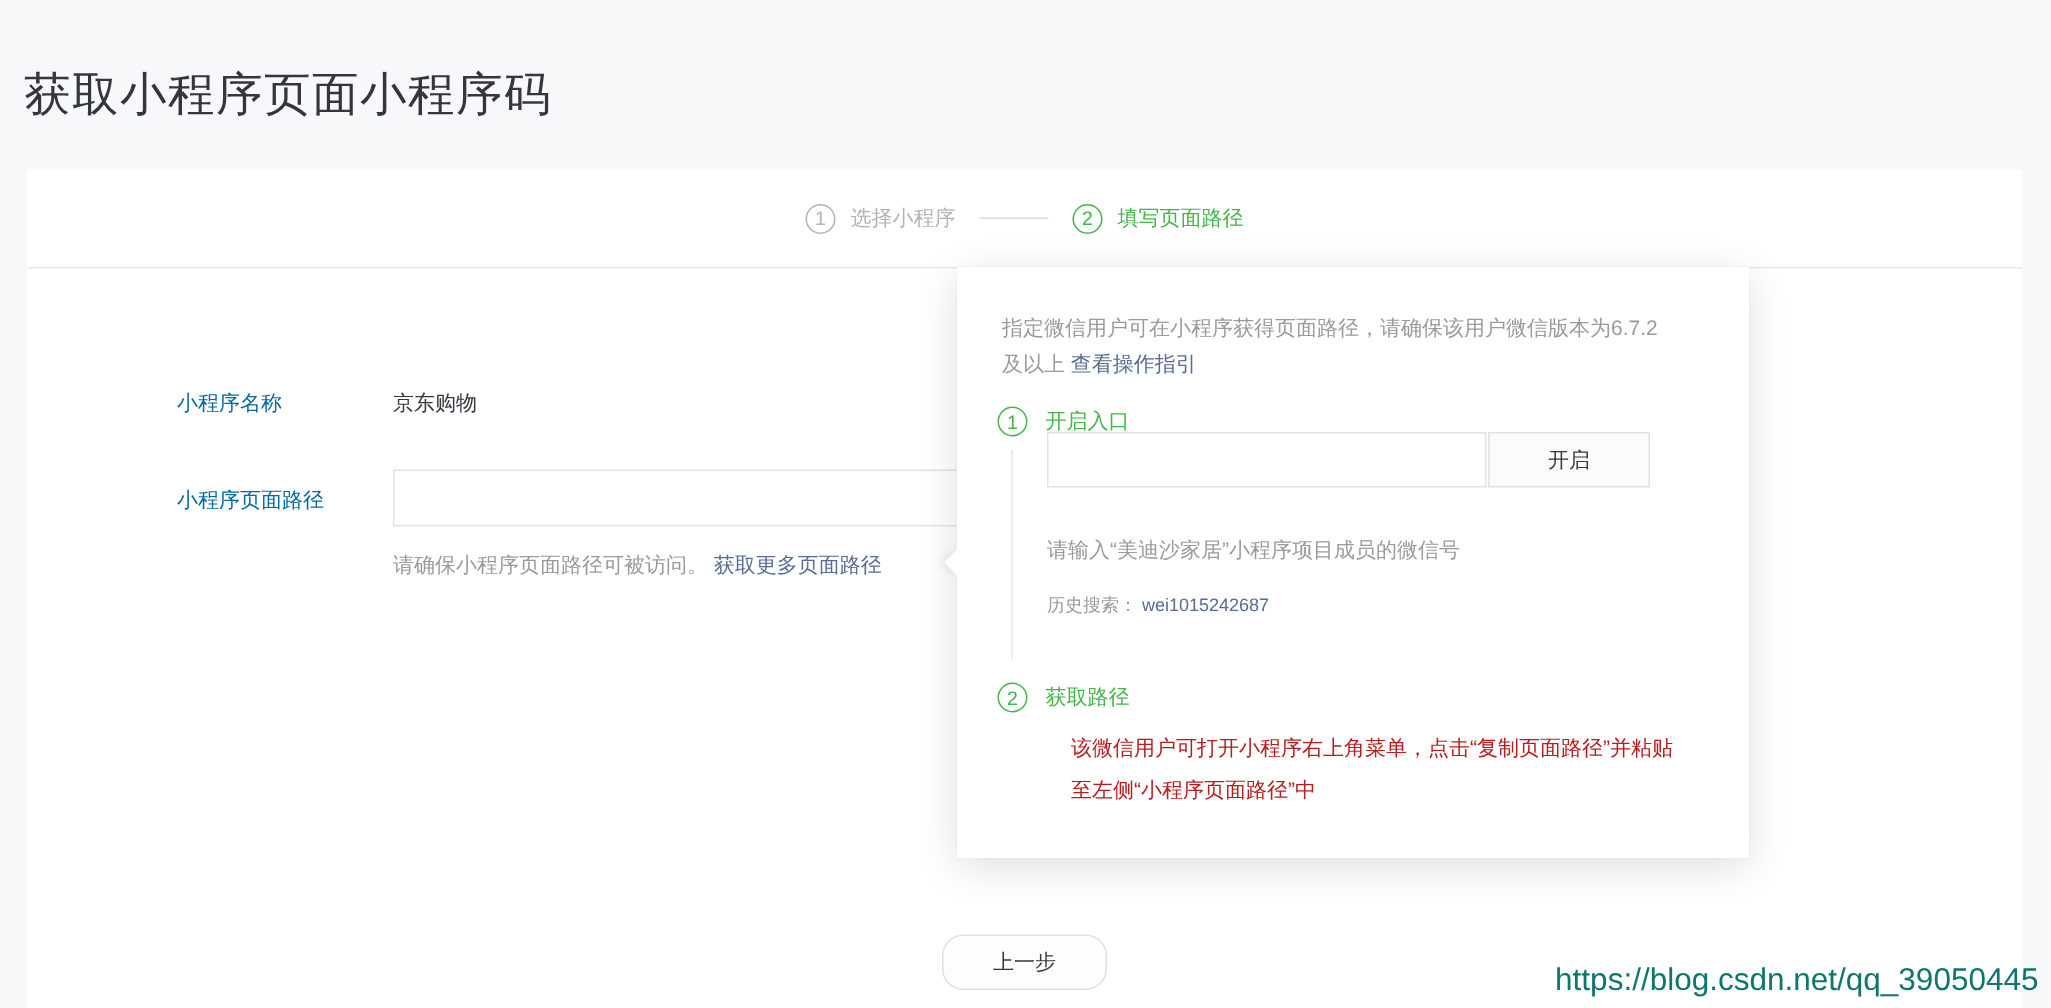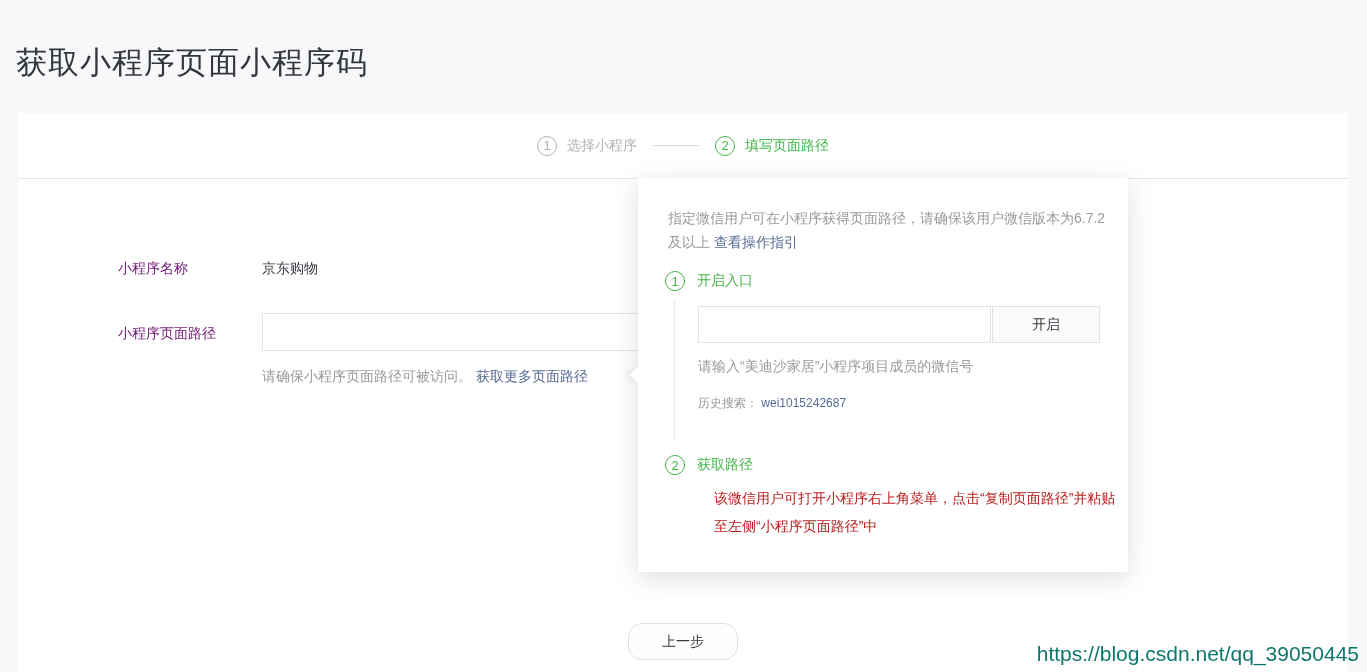--- a/index.html
+++ b/index.html
@@ -32,21 +32,21 @@
     width:20px; height:20px; border-radius:50%;
     border:1px solid currentColor;
     display:flex; align-items:center; justify-content:center;
     font-size:13px; margin-right:10px; flex:0 0 auto;
   }
   .step.inactive { color:#b3b3b6; }
   .step.active  { color:#44b549; }
   .step-line { width:46px; height:1px; background:#dadadd; margin:0 16px; }
 
   
-  .form-label { position:absolute; font-size:14px; color:#701a75; }
+  .form-label { position:absolute; font-size:14px; color:#0369a1; }
   .form-value { position:absolute; font-size:14px; color:#35393f; }
   .path-input {
     position:absolute; left:244px; top:200px;
     width:404px; height:38px;
     border:1px solid #e2e2e6; background:#fff;
     font-size:14px; padding:0 10px; outline:none;
   }
   .path-help {
     position:absolute; left:244px; top:255px;
     font-size:14px; color:#9a9a9e;
@@ -63,21 +63,21 @@
     font-size:14px; border-radius:14px;
     display:flex; align-items:center; justify-content:center;
     cursor:pointer; font-family:inherit;
   }
   .btn-prev { background:#fdfdfd; border:1px solid #e0e0e3; color:#35393f; }
   .btn-confirm { background:#90d390; border:1px solid #90d390; color:#ddf0dc; }
 
   
   .popover {
     position:absolute; left:638px; top:178px;
-    width:490px; height:394px;
+    width:528px; height:394px;
     background:#fff; z-index:5;
     box-shadow:0 6px 26px rgba(0,0,0,0.13), 0 0 2px rgba(0,0,0,0.04);
   }
   .popover-arrow {
     position:absolute; left:-6px; top:191px;
     width:12px; height:12px; background:#fff;
     transform:rotate(45deg);
     box-shadow:-3px 3px 6px rgba(0,0,0,0.06);
   }
   .pop-intro {
@@ -91,21 +91,21 @@
   .pop-circle {
     width:20px; height:20px; border-radius:50%;
     border:1px solid #44b549; color:#44b549;
     display:flex; align-items:center; justify-content:center;
     font-size:13px; margin-right:12px; flex:0 0 auto;
   }
   .connector {
     position:absolute; left:36px; top:122px;
     width:1px; height:140px; background:#e8e8eb;
   }
-  .inputrow { position:absolute; left:60px; top:128px; display:flex; }
+  .inputrow { position:absolute; left:60px; top:110px; display:flex; }
   .wxid-input {
     width:293px; height:37px;
     border:1px solid #e2e2e6; background:#fff;
     font-size:14px; padding:0 10px; outline:none;
   }
   .open-btn {
     width:108px; height:37px; margin-left:1px;
     background:#fbfbfc; border:1px solid #e2e2e6;
     font-size:14px; color:#35393f; cursor:pointer; font-family:inherit;
   }

